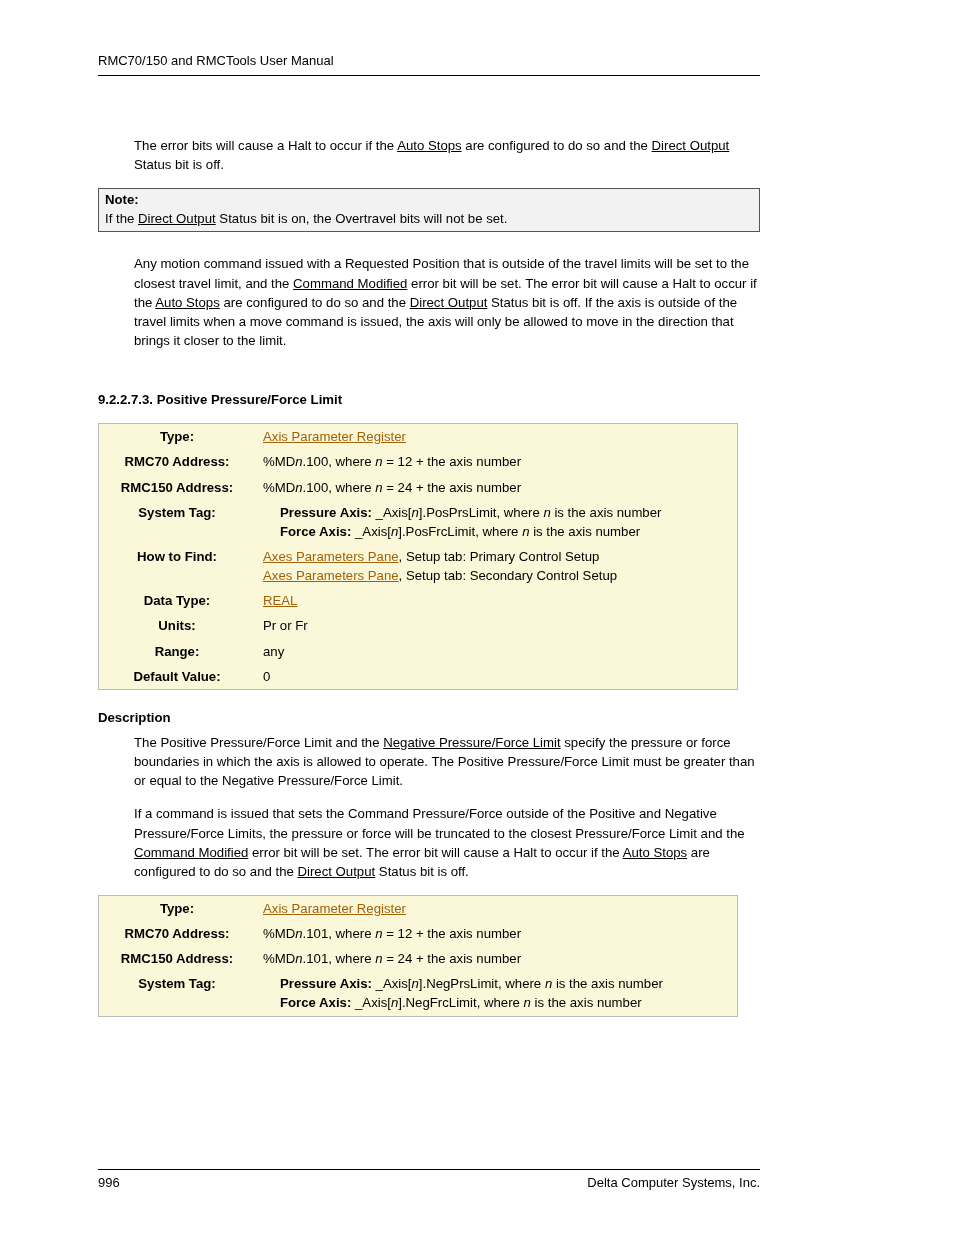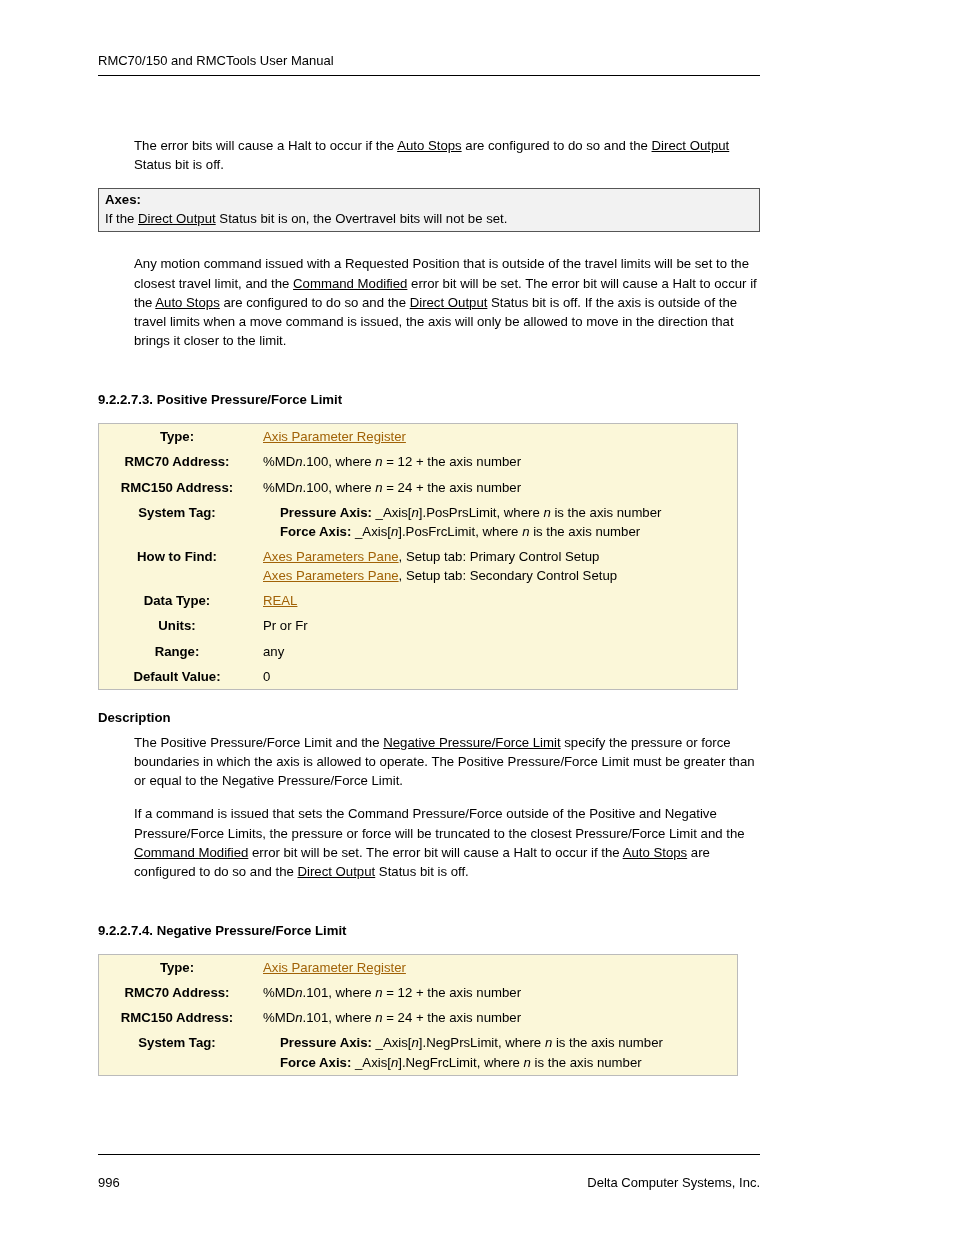--- a/index.html
+++ b/index.html
@@ -73,21 +73,21 @@
   }
   table.param td.val a {
     color: #a16207;
   }
   .footer {
     position: absolute;
     left: 98px;
     right: 98px;
     bottom: 42px;
     border-top: 1px solid #000;
-    padding-top: 19px;
+    padding-top: 4px;
     font-size: 13px;
   }
   .footer .pagenum { float: left; }
   .footer .company { float: right; }
   .i { font-style: italic; }
   .b { font-weight: bold; margin-left: 17px; }
 </style>
 </head>
 <body>
 
@@ -97,21 +97,21 @@
     <span>RMC70/150 and RMCTools User Manual</span>
   </div>
 
   <div class="content-indent">
     <p class="body-para">
       <span>The error bits will cause a Halt to occur if the </span><a href="#" class="link">Auto Stops</a><span> are configured to do so and the </span><a href="#" class="link">Direct Output</a><span> Status bit is off.</span>
     </p>
   </div>
 
   <div class="note-box">
-    <span class="note-label">Axes:</span><br>
+    <span class="note-label">Note:</span><br>
     <span>If the </span><a href="#" class="link">Direct Output</a><span> Status bit is on, the Overtravel bits will not be set.</span>
   </div>
 
   <div class="content-indent">
     <p class="body-para">
       <span>Any motion command issued with a Requested Position that is outside of the travel limits will be set to the closest travel limit, and the </span><a href="#" class="link">Command Modified</a><span> error bit will be set. The error bit will cause a Halt to occur if the </span><a href="#" class="link">Auto Stops</a><span> are configured to do so and the </span><a href="#" class="link">Direct Output</a><span> Status bit is off. If the axis is outside of the travel limits when a move command is issued, the axis will only be allowed to move in the direction that brings it closer to the limit.</span>
     </p>
   </div>
 
   <div class="section-heading">9.2.2.7.3. Positive Pressure/Force Limit</div>
@@ -167,21 +167,20 @@
 
   <div class="content-indent">
     <p class="body-para">
       <span>The Positive Pressure/Force Limit and the </span><a href="#" class="link">Negative Pressure/Force Limit</a><span> specify the pressure or force boundaries in which the axis is allowed to operate. The Positive Pressure/Force Limit must be greater than or equal to the Negative Pressure/Force Limit.</span>
     </p>
     <p class="body-para">
       <span>If a command is issued that sets the Command Pressure/Force outside of the Positive and Negative Pressure/Force Limits, the pressure or force will be truncated to the closest Pressure/Force Limit and the </span><a href="#" class="link">Command Modified</a><span> error bit will be set. The error bit will cause a Halt to occur if the </span><a href="#" class="link">Auto Stops</a><span> are configured to do so and the </span><a href="#" class="link">Direct Output</a><span> Status bit is off.</span>
     </p>
   </div>
 
-  <div class="section-heading">9.2.2.7.4. Negative Pressure/Force Limit</div>
 
   <table class="param">
     <tbody>
         <tr>
       <td class="lbl">Type:</td>
       <td class="val"><a href="#">Axis Parameter Register</a></td>
     </tr>
     <tr>
       <td class="lbl">RMC70 Address:</td>
       <td class="val"><span>%MD</span><span class="i">n</span><span>.101, where </span><span class="i">n</span><span> = 12 + the axis number</span></td>

